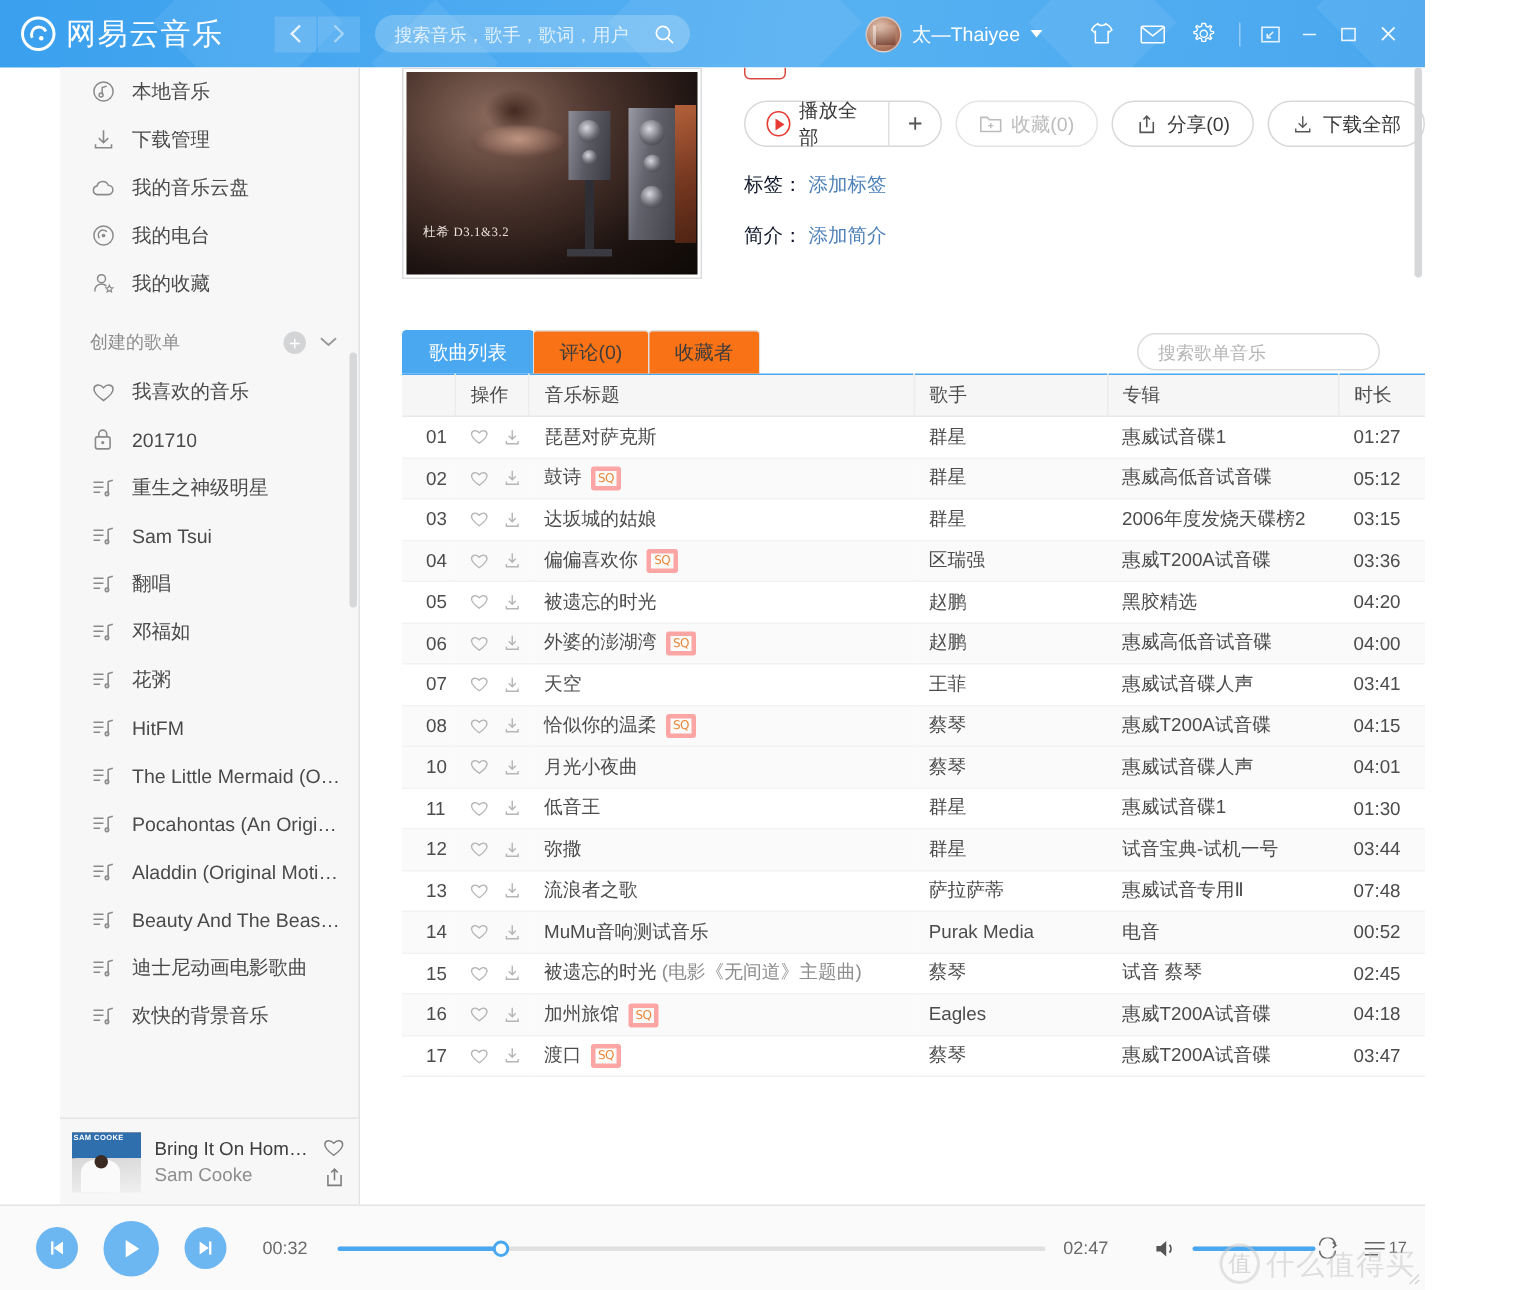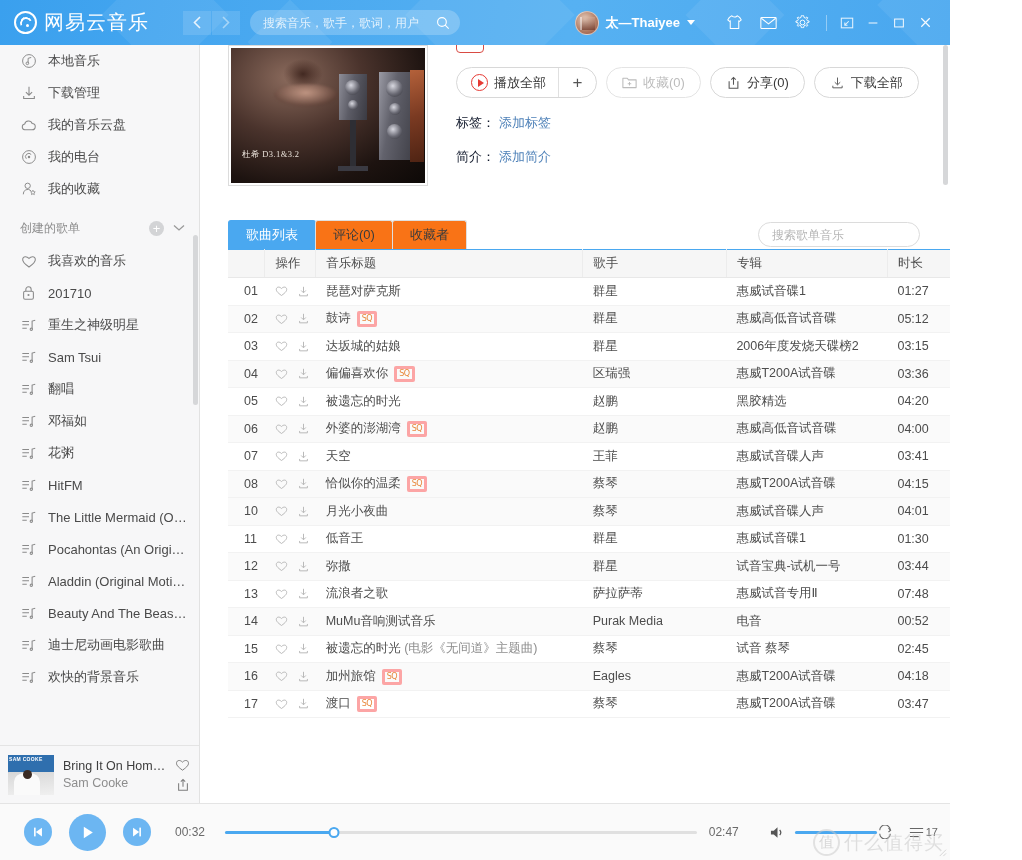--- a/index.html
+++ b/index.html
@@ -48,40 +48,40 @@
     background: rgba(255,255,255,.22); display: flex; align-items: center;
     padding: 0 10px 0 13px; cursor: text;
   }
   .searchbox input {
     flex: 1; border: 0; background: transparent; outline: none;
     color: #fff; font-size: 12px; font-family: inherit;
   }
   .searchbox input::placeholder { color: rgba(255,255,255,.78); }
 
   .tb-right { margin-left: auto; display: flex; align-items: center; padding-right: 12px; gap: 0; }
-  .user { display: flex; align-items: center; gap: 7px; cursor: pointer; margin-right: 22px; font-weight: bold; }
+  .user { display: flex; align-items: center; gap: 7px; cursor: pointer; margin-right: 22px; }
   .avatar {
     width: 24px; height: 24px; border-radius: 50%; flex: 0 0 24px;
     background: radial-gradient(circle at 40% 35%, #e8d0c0, #b07a62 60%, #8a4a38);
     border: 1px solid rgba(255,255,255,.55); overflow: hidden; position: relative;
   }
   .avatar::after {
     content:""; position:absolute; left:4px; top:5px; width:15px; height:13px;
     background:
       linear-gradient(90deg, rgba(255,255,255,.5) 0 2px, transparent 2px 5px) ,
       linear-gradient(0deg, rgba(90,40,30,.55), rgba(220,180,160,.4));
   }
   .user-name { color: #fff; font-size: 13px; }
   .caret { width:0;height:0;border-left:4px solid transparent;border-right:4px solid transparent;border-top:5px solid #fff; }
   .tb-icon { width: 34px; height: 30px; display: flex; align-items: center; justify-content: center; cursor: pointer; }
   .tb-sep { width: 1px; height: 16px; background: rgba(255,255,255,.4); margin: 0 7px; }
   .win-btn { width: 26px; height: 30px; display:flex; align-items:center; justify-content:center; cursor:pointer; }
 
   
-  .body { flex: 1; display: flex; min-height: 0; }
+  .body { flex: 1; display: flex; min-height: 0; padding-left: 40px; }
 
   
   .sidebar {
     width: 200px; flex: 0 0 200px; background: #f7f7f8;
     border-right: 1px solid #e2e2e2; display: flex; flex-direction: column;
     position: relative;
   }
   .side-scroll { flex: 1; overflow: hidden; position: relative; }
   .side-item {
     height: 32px; display: flex; align-items: center; gap: 11px;

